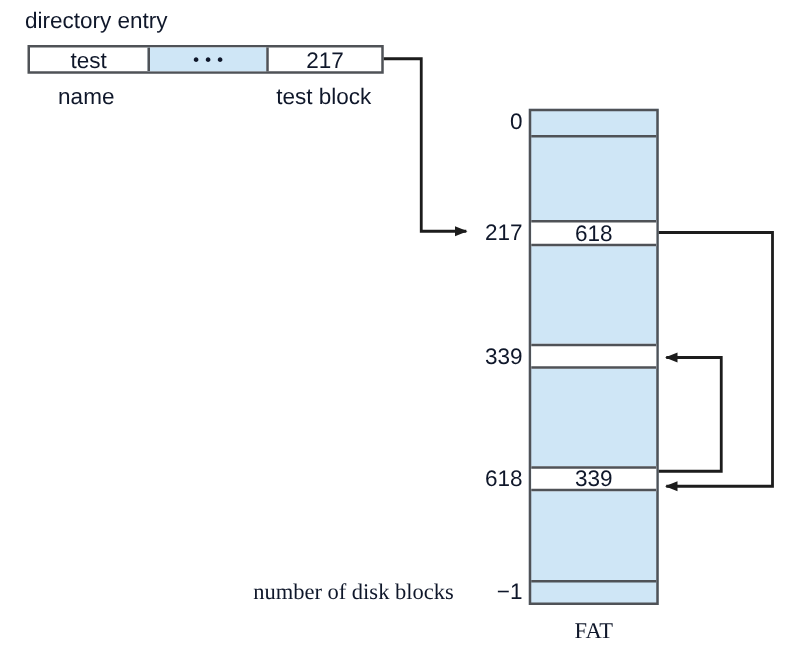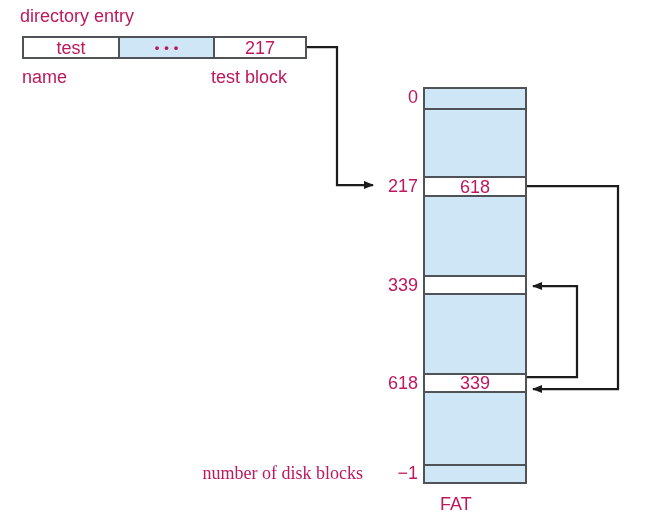--- a/index.html
+++ b/index.html
@@ -4,30 +4,30 @@
 <style>
   * { margin: 0; padding: 0; box-sizing: border-box; }
   html, body { background: #ffffff; }
   .canvas {
     position: relative;
     width: 649px;
     height: 525px;
     background: #ffffff;
     font-family: "Liberation Sans", sans-serif;
     font-size: 18px;
-    color: #be185d;
+    color: #0f172a;
     overflow: hidden;
   }
   .lbl {
     position: absolute;
     line-height: 22px;
     white-space: nowrap;
   }
   .t-right  { text-align: right; }
-  .t-center { }
+  .t-center { text-align: center; }
 
   
   .dir-box {
     position: absolute;
     left: 22px; top: 36px;
     width: 285px; height: 23px;
     border: 2px solid #4f5257;
     background: #ffffff;
     display: flex;
   }
@@ -112,21 +112,21 @@
     </div>
     <div class="wrow" style="top:186px; height:20px;">
       <span></span>
     </div>
     <div class="wrow" style="top:284px; height:20px;">
       <span>339</span>
     </div>
     <div class="rule" style="top:375px;"></div>
   </div>
 
-  <div class="lbl t-center" style="left:440px; top:493px; width:104px;">FAT</div>
+  <div class="lbl t-center" style="left:423px; top:493px; width:104px;font-family:Liberation Serif, serif;">FAT</div>
 
   <svg class="connectors" width="649" height="525" viewBox="0 0 649 525">
     <defs>
       <marker id="ah" markerUnits="userSpaceOnUse" markerWidth="11" markerHeight="9" refX="9" refY="4.5" orient="auto">
         <path d="M0,0.5 L10,4.5 L0,8.5 Z" fill="#1c1c1c"></path>
       </marker>
     </defs>
     <polyline points="307,47 337,47 337,185 373,185" fill="none" stroke="#1c1c1c" stroke-width="2.25" marker-end="url(#ah)"></polyline>
     <polyline points="527,186 618,186 618,389 533,389" fill="none" stroke="#1c1c1c" stroke-width="2.25" marker-end="url(#ah)"></polyline>
     <polyline points="527,377 577,377 577,286 533,286" fill="none" stroke="#1c1c1c" stroke-width="2.25" marker-end="url(#ah)"></polyline>

